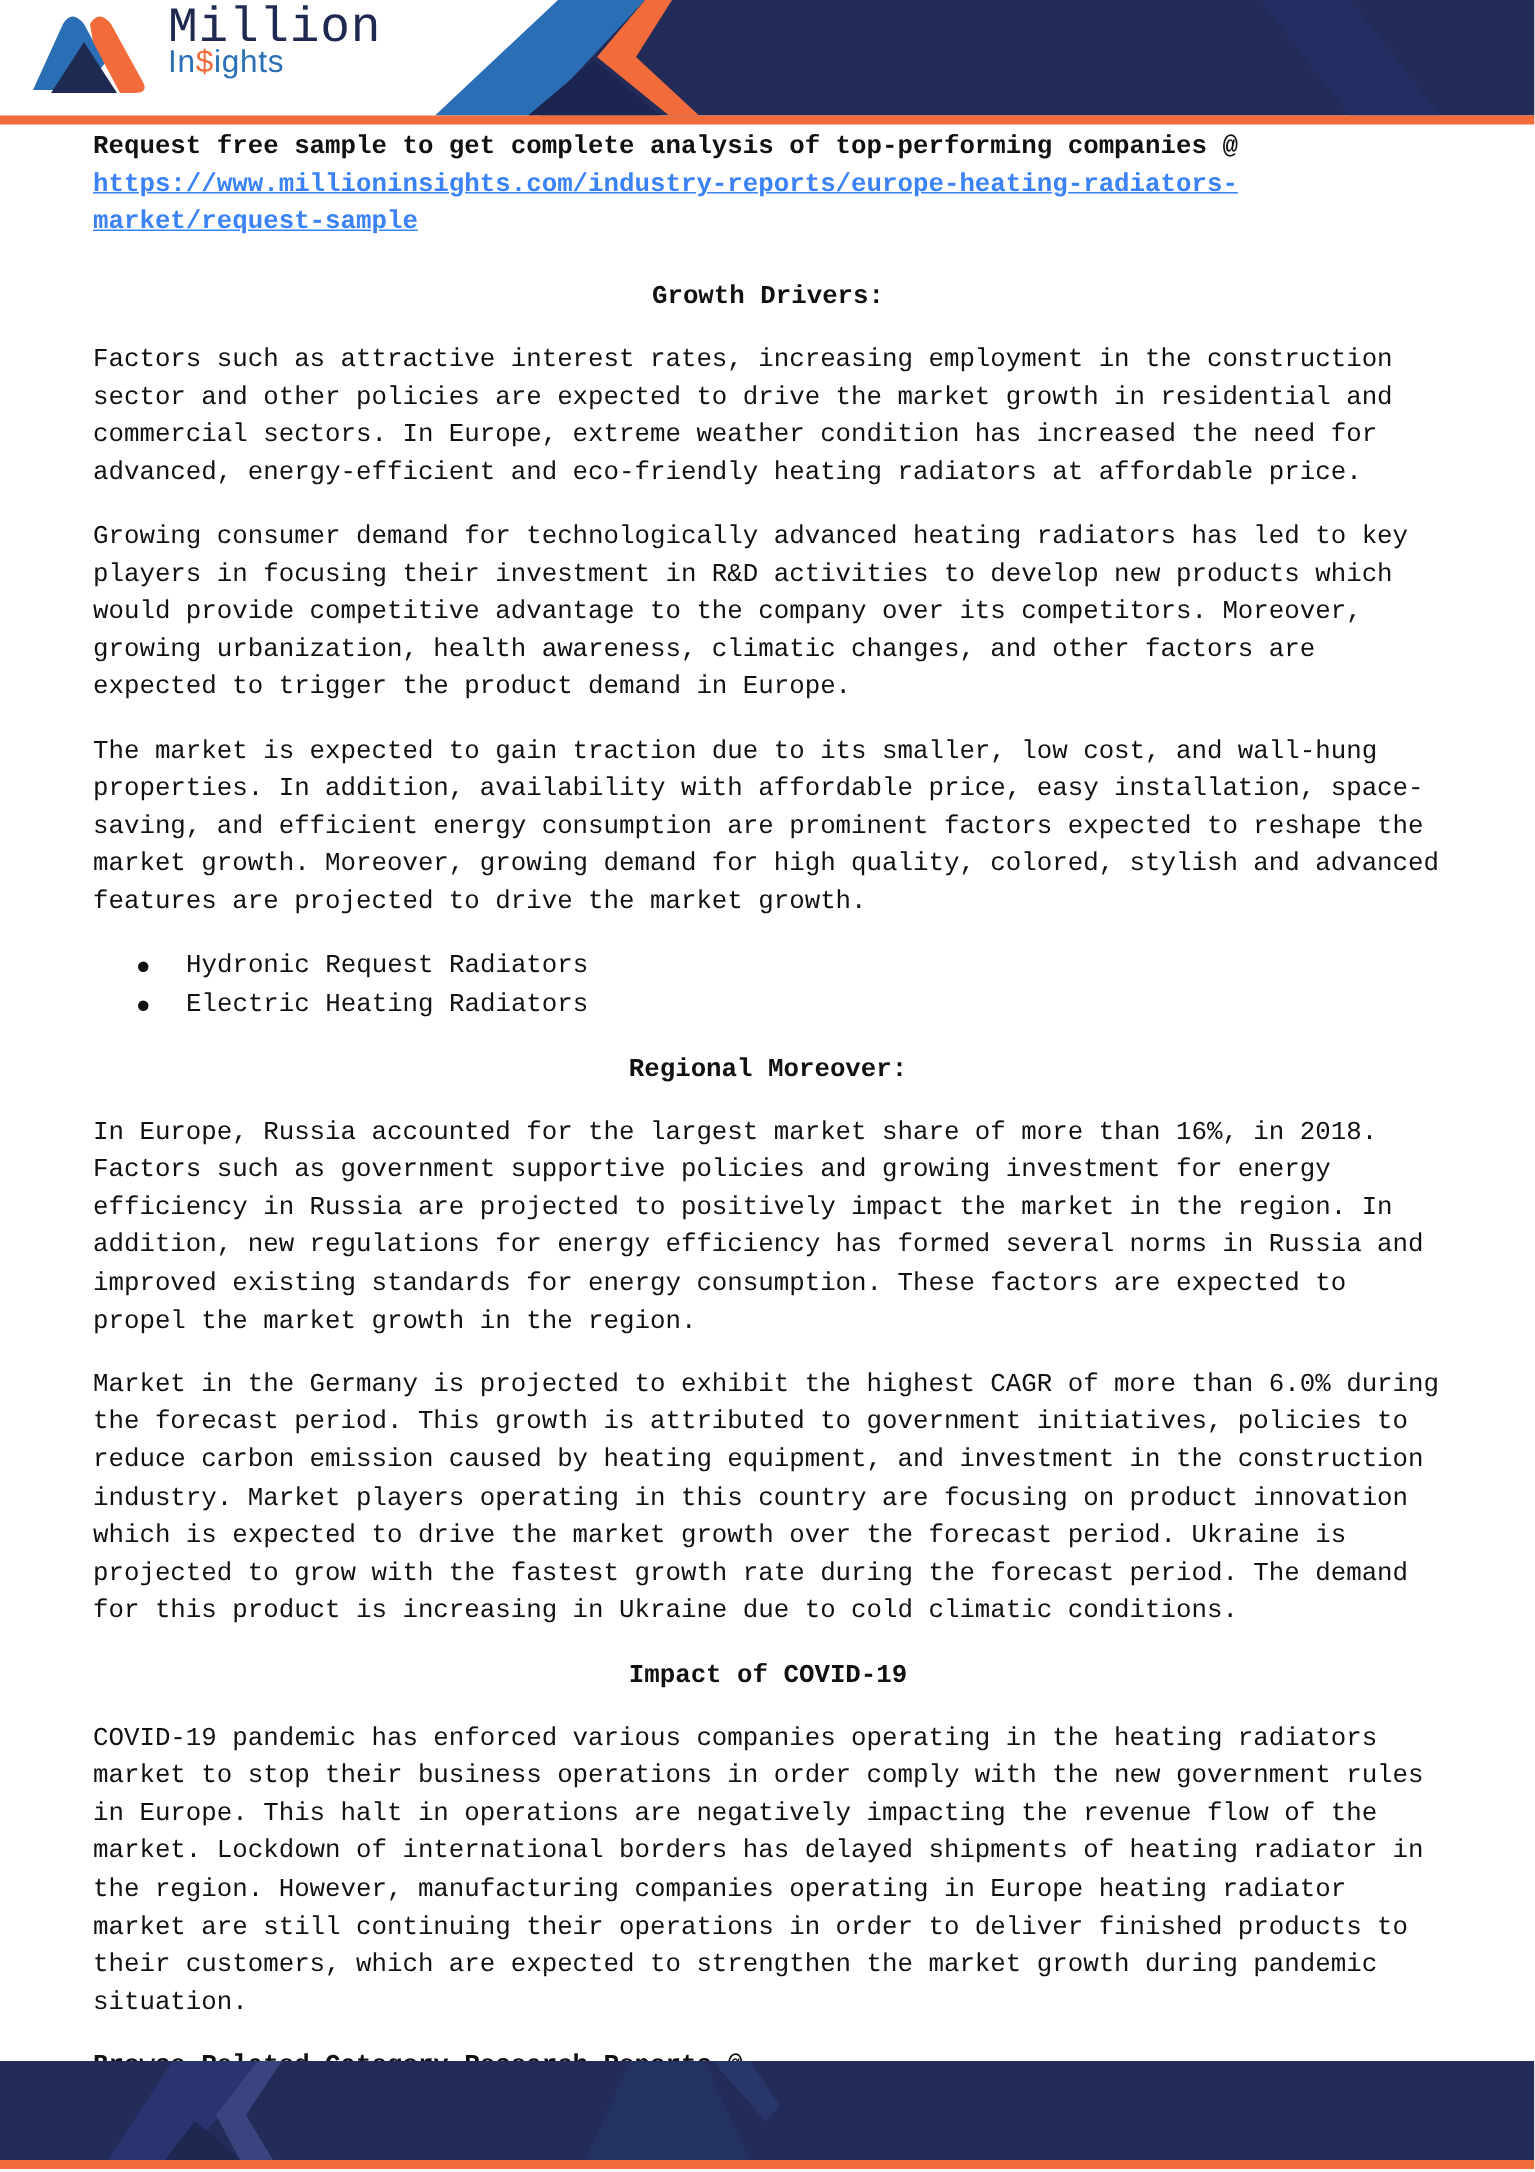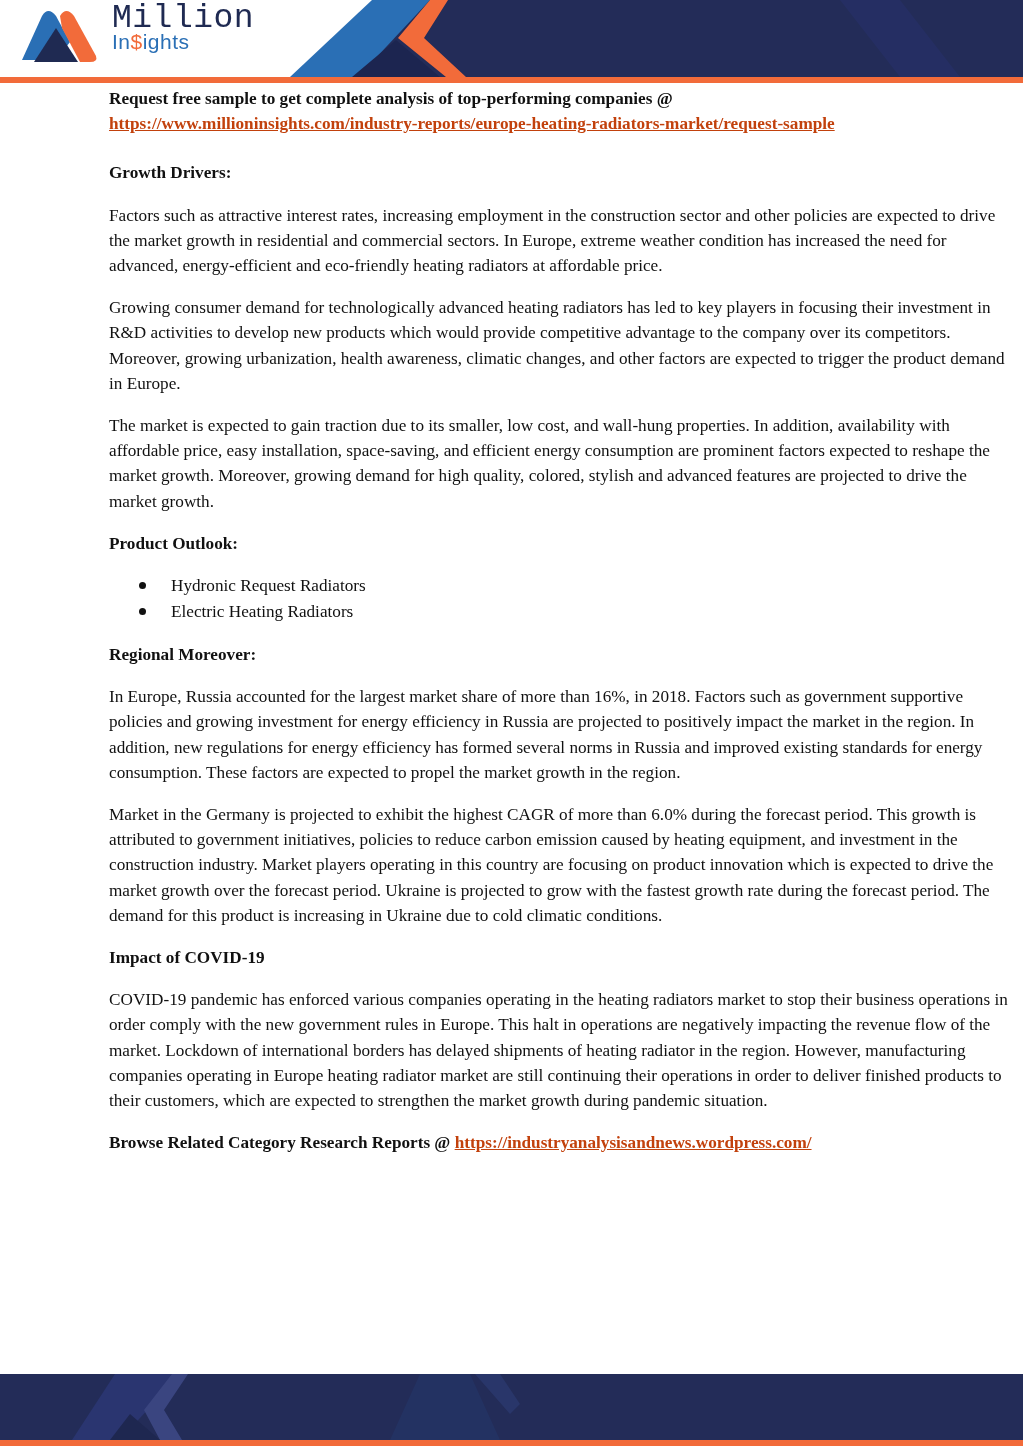--- a/index.html
+++ b/index.html
@@ -9,26 +9,26 @@
   
   .header { position: absolute; left: 0; top: 0; width: 1023px; height: 84px; overflow: hidden; }
   .header svg { position: absolute; left: 0; top: 0; }
   .logo-text { position: absolute; left: 112px; top: 2px; line-height: 1; }
   .logo-line1 { font-family: Liberation Mono, monospace; font-size: 33px; color: #1f2a52; letter-spacing: 0.5px; display: block; }
   .logo-line2 { font-family: Liberation Sans, sans-serif; font-size: 21px; color: #2a6fb5; letter-spacing: 0.5px; display: block; margin-top: -4px; }
   .logo-line2 .dollar { color: #f26b3a; }
 
   
   .content { position: absolute; left: 62px; top: 86px; width: 900px;
-             font-family: Liberation Serif, serif; font-size: 17.2px; line-height: 25.2px; margin-left: 47px; }
+             font-family: Liberation Mono, monospace; font-size: 17.2px; line-height: 25.2px; }
   .content p { margin: 0; }
   .bold { font-weight: bold; }
-  .link { color: #c2410c; text-decoration: underline; font-weight: bold; }
+  .link { color: #3b82f6; text-decoration: underline; font-weight: bold; }
   .block { margin-bottom: 17px !important; }
-  .heading { font-weight: bold; margin-bottom: 17px !important; }
+  .heading { font-weight: bold; margin-bottom: 17px !important; text-align: center; }
   ul.bullets { list-style: none; margin: 0 0 17px 0; padding: 0; }
   ul.bullets li { position: relative; padding-left: 62px; line-height: 26px; }
   ul.bullets li .dot { position: absolute; left: 30px; top: 9px; width: 7px; height: 7px; border-radius: 50%; background: #111; }
 
   
   .footer { position: absolute; left: 0; top: 1374px; width: 1023px; height: 74px; overflow: hidden; }
   .footer svg { position: absolute; left: 0; top: 0; }
 </style>
 </head>
 <body>
@@ -63,21 +63,20 @@
 
 <div class="content">
   <p class="bold">Request free sample to get complete analysis of top-performing companies @</p>
   <p class="block" style="margin-bottom:24px !important;"><a class="link">https://www.millioninsights.com/industry-reports/europe-heating-radiators-market/request-sample</a></p>
 
   <p class="heading">Growth Drivers:</p>
   <p class="block">Factors such as attractive interest rates, increasing employment in the construction sector and other policies are expected to drive the market growth in residential and commercial sectors. In Europe, extreme weather condition has increased the need for advanced, energy-efficient and eco-friendly heating radiators at affordable price.</p>
   <p class="block">Growing consumer demand for technologically advanced heating radiators has led to key players in focusing their investment in R&amp;D activities to develop new products which would provide competitive advantage to the company over its competitors. Moreover, growing urbanization, health awareness, climatic changes, and other factors are expected to trigger the product demand in Europe.</p>
   <p class="block">The market is expected to gain traction due to its smaller, low cost, and wall-hung properties. In addition, availability with affordable price, easy installation, space-saving, and efficient energy consumption are prominent factors expected to reshape the market growth. Moreover, growing demand for high quality, colored, stylish and advanced features are projected to drive the market growth.</p>
 
-  <p class="heading">Product Outlook:</p>
   <ul class="bullets">
     <li><span class="dot"></span><span>Hydronic Request Radiators</span></li>
     <li><span class="dot"></span><span>Electric Heating Radiators</span></li>
   </ul>
 
   <p class="heading">Regional Moreover:</p>
   <p class="block">In Europe, Russia accounted for the largest market share of more than 16%, in 2018. Factors such as government supportive policies and growing investment for energy efficiency in Russia are projected to positively impact the market in the region. In addition, new regulations for energy efficiency has formed several norms in Russia and improved existing standards for energy consumption. These factors are expected to propel the market growth in the region.</p>
   <p class="block">Market in the Germany is projected to exhibit the highest CAGR of more than 6.0% during the forecast period. This growth is attributed to government initiatives, policies to reduce carbon emission caused by heating equipment, and investment in the construction industry. Market players operating in this country are focusing on product innovation which is expected to drive the market growth over the forecast period. Ukraine is projected to grow with the fastest growth rate during the forecast period. The demand for this product is increasing in Ukraine due to cold climatic conditions.</p>
 
   <p class="heading">Impact of COVID-19</p>

